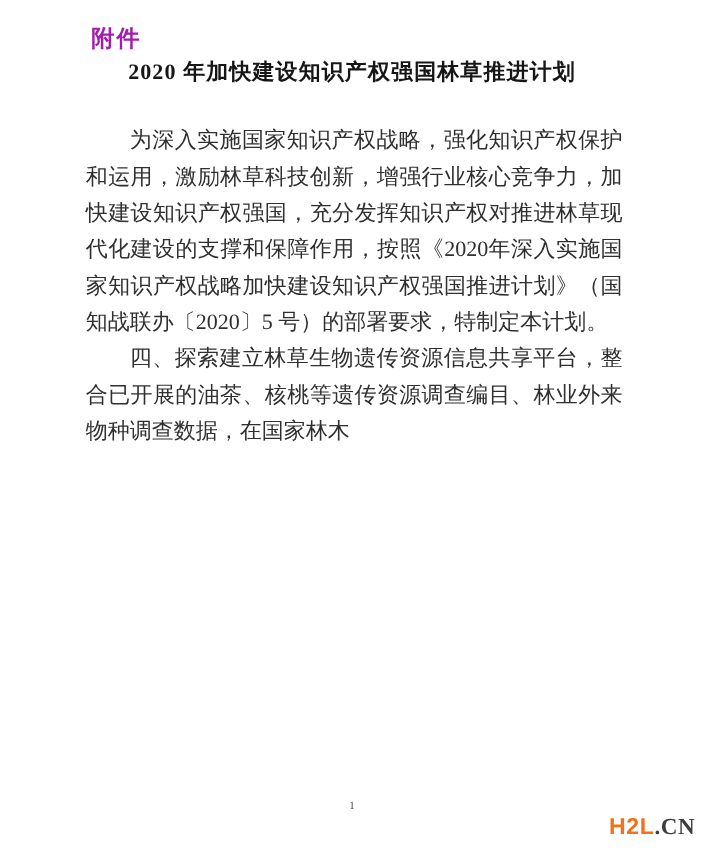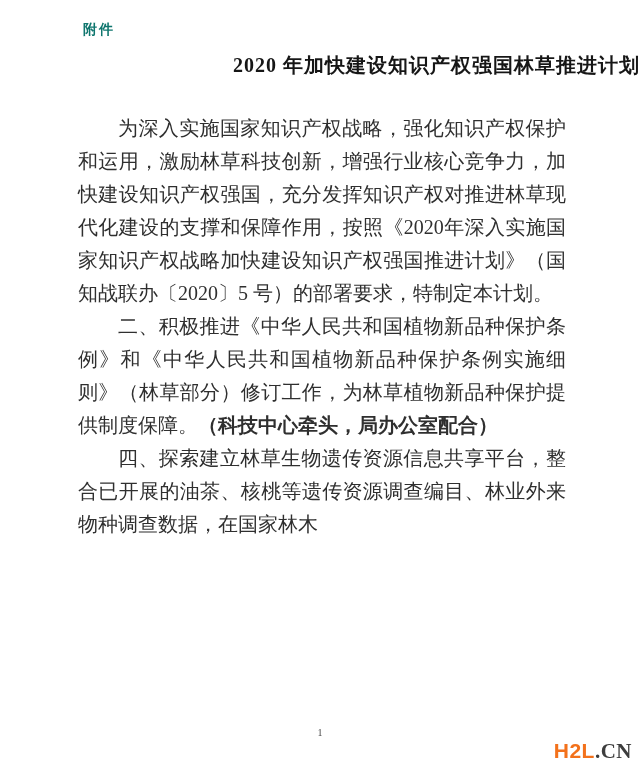--- a/index.html
+++ b/index.html
@@ -16,32 +16,32 @@
   }
   .page {
     position: absolute;
     inset: 0;
     background: #ffffff;
   }
   .attachment-label {
     position: absolute;
     left: 83px;
     top: 21px;
-    font-size: 14px;
+    font-size: 21px;
     font-weight: bold;
-    color: #0f766e;
+    color: #a21caf;
     letter-spacing: 2px;
   }
   .doc-title {
     position: absolute;
     left: 0;
     right: 0;
     top: 52px;
     margin: 0;
-    text-align: right;
+    text-align: center;
     font-size: 20px;
     font-weight: bold;
     color: #161616;
     letter-spacing: 1px;
   }
   .doc-body {
     position: absolute;
     left: 78px;
     top: 112px;
     width: 488px;
@@ -82,21 +82,20 @@
 <body>
 
 <div class="page">
 
   <div class="attachment-label">附件</div>
 
   <h1 class="doc-title">2020 年加快建设知识产权强国林草推进计划</h1>
 
   <div class="doc-body" id="doc-body">
       <p class="para"><span class="seg">为深入实施国家知识产权战略，强化知识产权保护和运用，激励林草科技创新，增强行业核心竞争力，加快建设知识产权强国，充分发挥知识产权对推进林草现代化建设的支撑和保障作用，按照《2020年深入实施国家知识产权战略加快建设知识产权强国推进计划》（国知战联办〔2020〕5 号）的部署要求，特制定本计划。</span></p>
-      <p class="para"><span class="seg">二、积极推进《中华人民共和国植物新品种保护条例》和《中华人民共和国植物新品种保护条例实施细则》（林草部分）修订工作，为林草植物新品种保护提供制度保障。</span><span class="seg-bold">（科技中心牵头，局办公室配合）</span></p>
       <p class="para"><span class="seg">四、探索建立林草生物遗传资源信息共享平台，整合已开展的油茶、核桃等遗传资源调查编目、林业外来物种调查数据，在国家林木</span></p>
     </div>
 
   <div class="page-number">1</div>
 
   <div class="watermark">
     <span style="color: rgb(243, 113, 27); margin-top: 12px;">H2L</span><span style="color: rgb(61, 61, 61); font-family: Liberation Serif, serif;">.CN</span>
   </div>
 
 </div>

